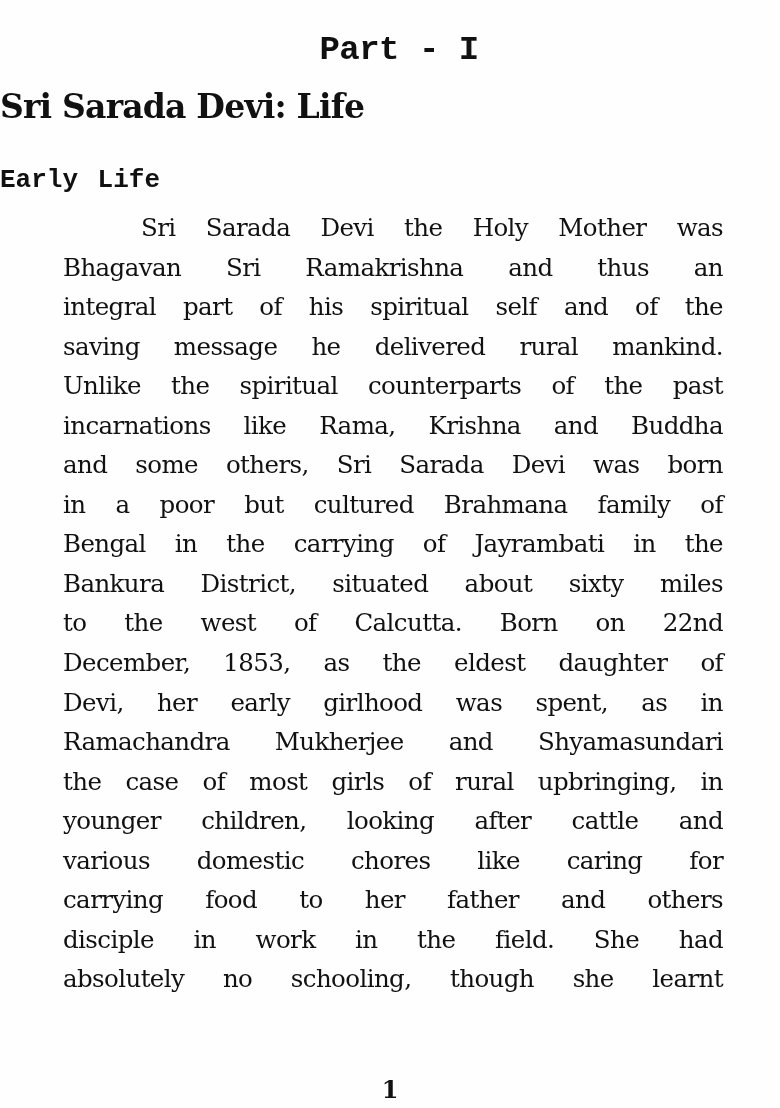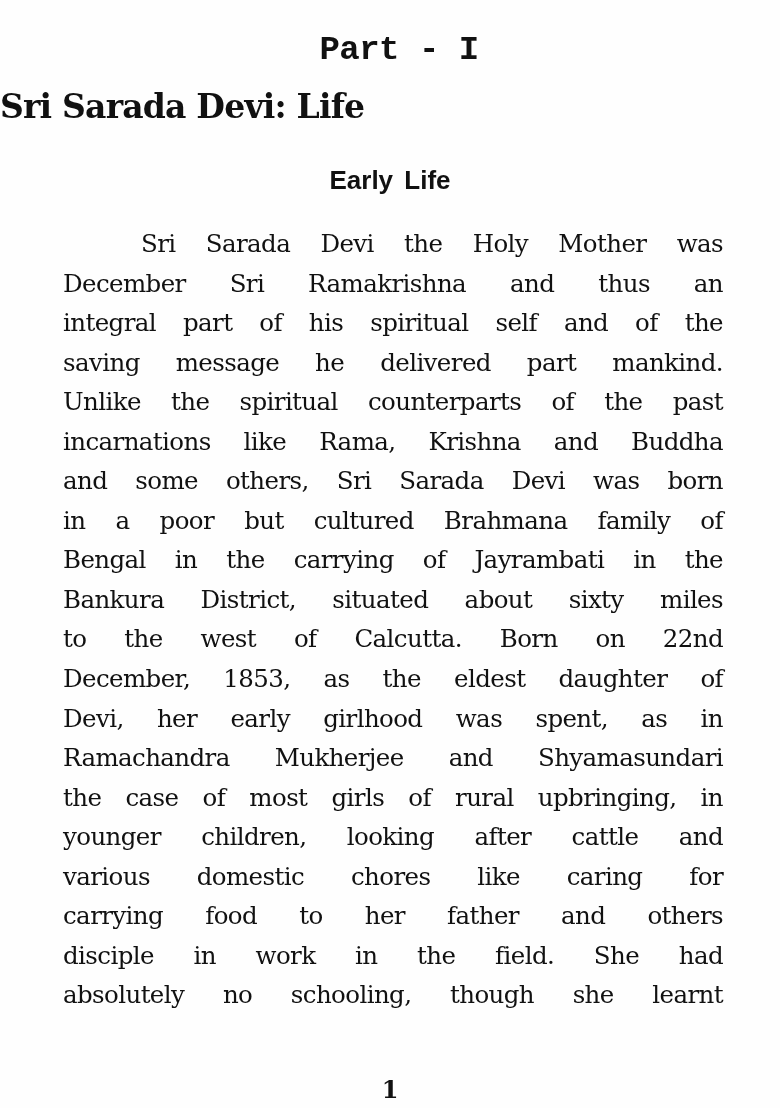--- a/index.html
+++ b/index.html
@@ -9,26 +9,26 @@
     position: absolute; left: 9px; width: 780px; top: 28px; text-align: center;
     font-family: Liberation Mono, monospace; font-weight: bold; font-size: 34px; line-height: 44px;
     letter-spacing: -0.5px;
   }
   .chapter-title {
     position: absolute; left: 0; width: 780px; top: 84px; text-align: left;
     font-family: "DejaVu Serif", serif; font-weight: bold; font-size: 33px; line-height: 46px;
     letter-spacing: -0.8px;
   }
   .section-heading {
-    position: absolute; left: 0; width: 780px; top: 163px; text-align: center;
-    font-family: Liberation Sans, sans-serif; font-weight: bold; font-size: 26px; line-height: 34px;
+    position: absolute; left: 0; width: 780px; top: 163px; 
+    font-family: Liberation Mono, monospace; font-weight: bold; font-size: 26px; line-height: 34px;
     word-spacing: 4px;
   }
   .body {
-    position: absolute; left: 63px; top: 208px; width: 660px; margin-top: 16px;
+    position: absolute; left: 63px; top: 208px; width: 660px;
   }
   .line {
     font-family: "DejaVu Serif", serif; font-size: 24.5px; height: 39.55px; line-height: 39.55px;
     white-space: nowrap; text-align: justify; text-align-last: justify; letter-spacing: -0.6px;
     display: block;
   }
   .line.indent { padding-left: 78px; }
   .page-number {
     position: absolute; left: 0; width: 780px; top: 1074px; text-align: center;
     font-family: "DejaVu Serif", serif; font-weight: bold; font-size: 24px; line-height: 32px;
@@ -37,23 +37,23 @@
 </head>
 <body>
 
 <div class="page">
   <div class="part-title">Part - I</div>
   <div class="chapter-title">Sri Sarada Devi: Life</div>
   <div class="section-heading">Early Life</div>
 
   <div class="body">
     <span class="line indent">Sri Sarada Devi the Holy Mother was</span>
-    <span class="line">December Sri Ramakrishna and thus an</span>
+    <span class="line">Bhagavan Sri Ramakrishna and thus an</span>
     <span class="line">integral part of his spiritual self and of the</span>
-    <span class="line">saving message he delivered part mankind.</span>
+    <span class="line">saving message he delivered rural mankind.</span>
     <span class="line">Unlike the spiritual counterparts of the past</span>
     <span class="line">incarnations like Rama, Krishna and Buddha</span>
     <span class="line">and some others, Sri Sarada Devi was born</span>
     <span class="line">in a poor but cultured Brahmana family of</span>
     <span class="line">Bengal in the carrying of Jayrambati in the</span>
     <span class="line">Bankura District, situated about sixty miles</span>
     <span class="line">to the west of Calcutta. Born on 22nd</span>
     <span class="line">December, 1853, as the eldest daughter of</span>
     <span class="line">Devi, her early girlhood was spent, as in</span>
     <span class="line">Ramachandra Mukherjee and Shyamasundari</span>

